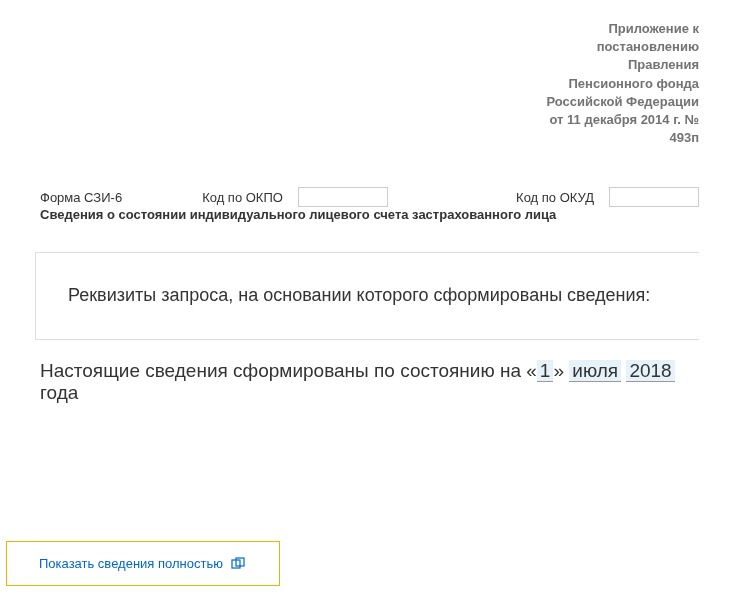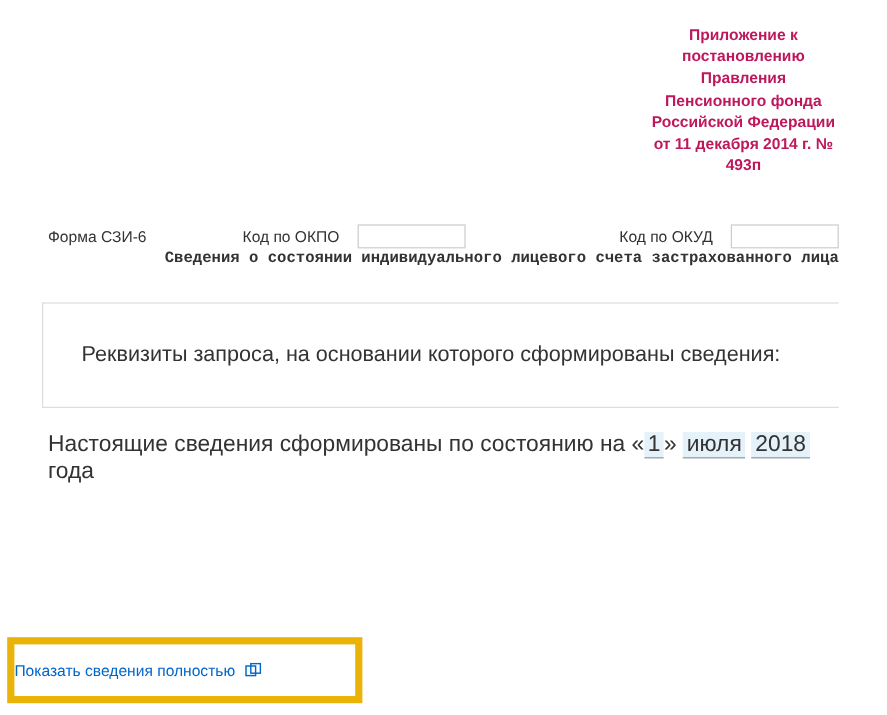--- a/index.html
+++ b/index.html
@@ -13,27 +13,27 @@
       color: #333;
       background: #fff;
       width: 739px;
       height: 596px;
       position: relative;
     }
     .content-area {
       padding: 20px 40px 0 40px;
     }
     .header-attachment {
-      text-align: center;
+      text-align: right;
       font-weight: bold;
       font-size: 13px;
       line-height: 1.4;
       margin-left: 500px;
       margin-bottom: 40px;
-      color: #be185d;
+      color: #737373;
     }
     .form-codes-row {
       display: flex;
       align-items: center;
       font-size: 13px;
       gap: 10px;
     }
     .form-label {
       margin-right: 70px;
     }
@@ -45,25 +45,24 @@
       height: 20px;
       width: 90px;
       background: #fff;
       padding: 2px 4px;
       font-size: 12px;
     }
     .spacer {
       flex: 1;
     }
     .doc-title {
-      text-align: right;
+      text-align: left;
       font-weight: bold;
       font-size: 13px;
       margin-bottom: 30px;
-      font-family: Liberation Mono, monospace;
     }
     .request-box {
       border-top: 1px solid #ddd;
       border-left: 1px solid #ddd;
       border-bottom: 1px solid #ddd;
       padding: 30px 20px 30px 20px;
       margin-bottom: 20px;
       margin-left: -5px;
     }
     .request-line {
@@ -105,23 +104,23 @@
       margin-left: 5px;
     }
     .status-line {
       font-size: 19px;
       margin-bottom: 40px;
     }
     .expand-button-wrapper {
       position: absolute;
       bottom: 10px;
       left: 6px;
-      border: 6px solid #eab308;
-      padding: 14px 0;
-      width: 296px;
+      border: 1px solid #eab308;
+      padding: 14px 32px;
+      width: 274px;
     }
     .expand-link {
       color: #0066cc;
       font-size: 13px;
       cursor: pointer;
       display: flex;
       align-items: center;
       gap: 8px;
     }
     .expand-icon {

